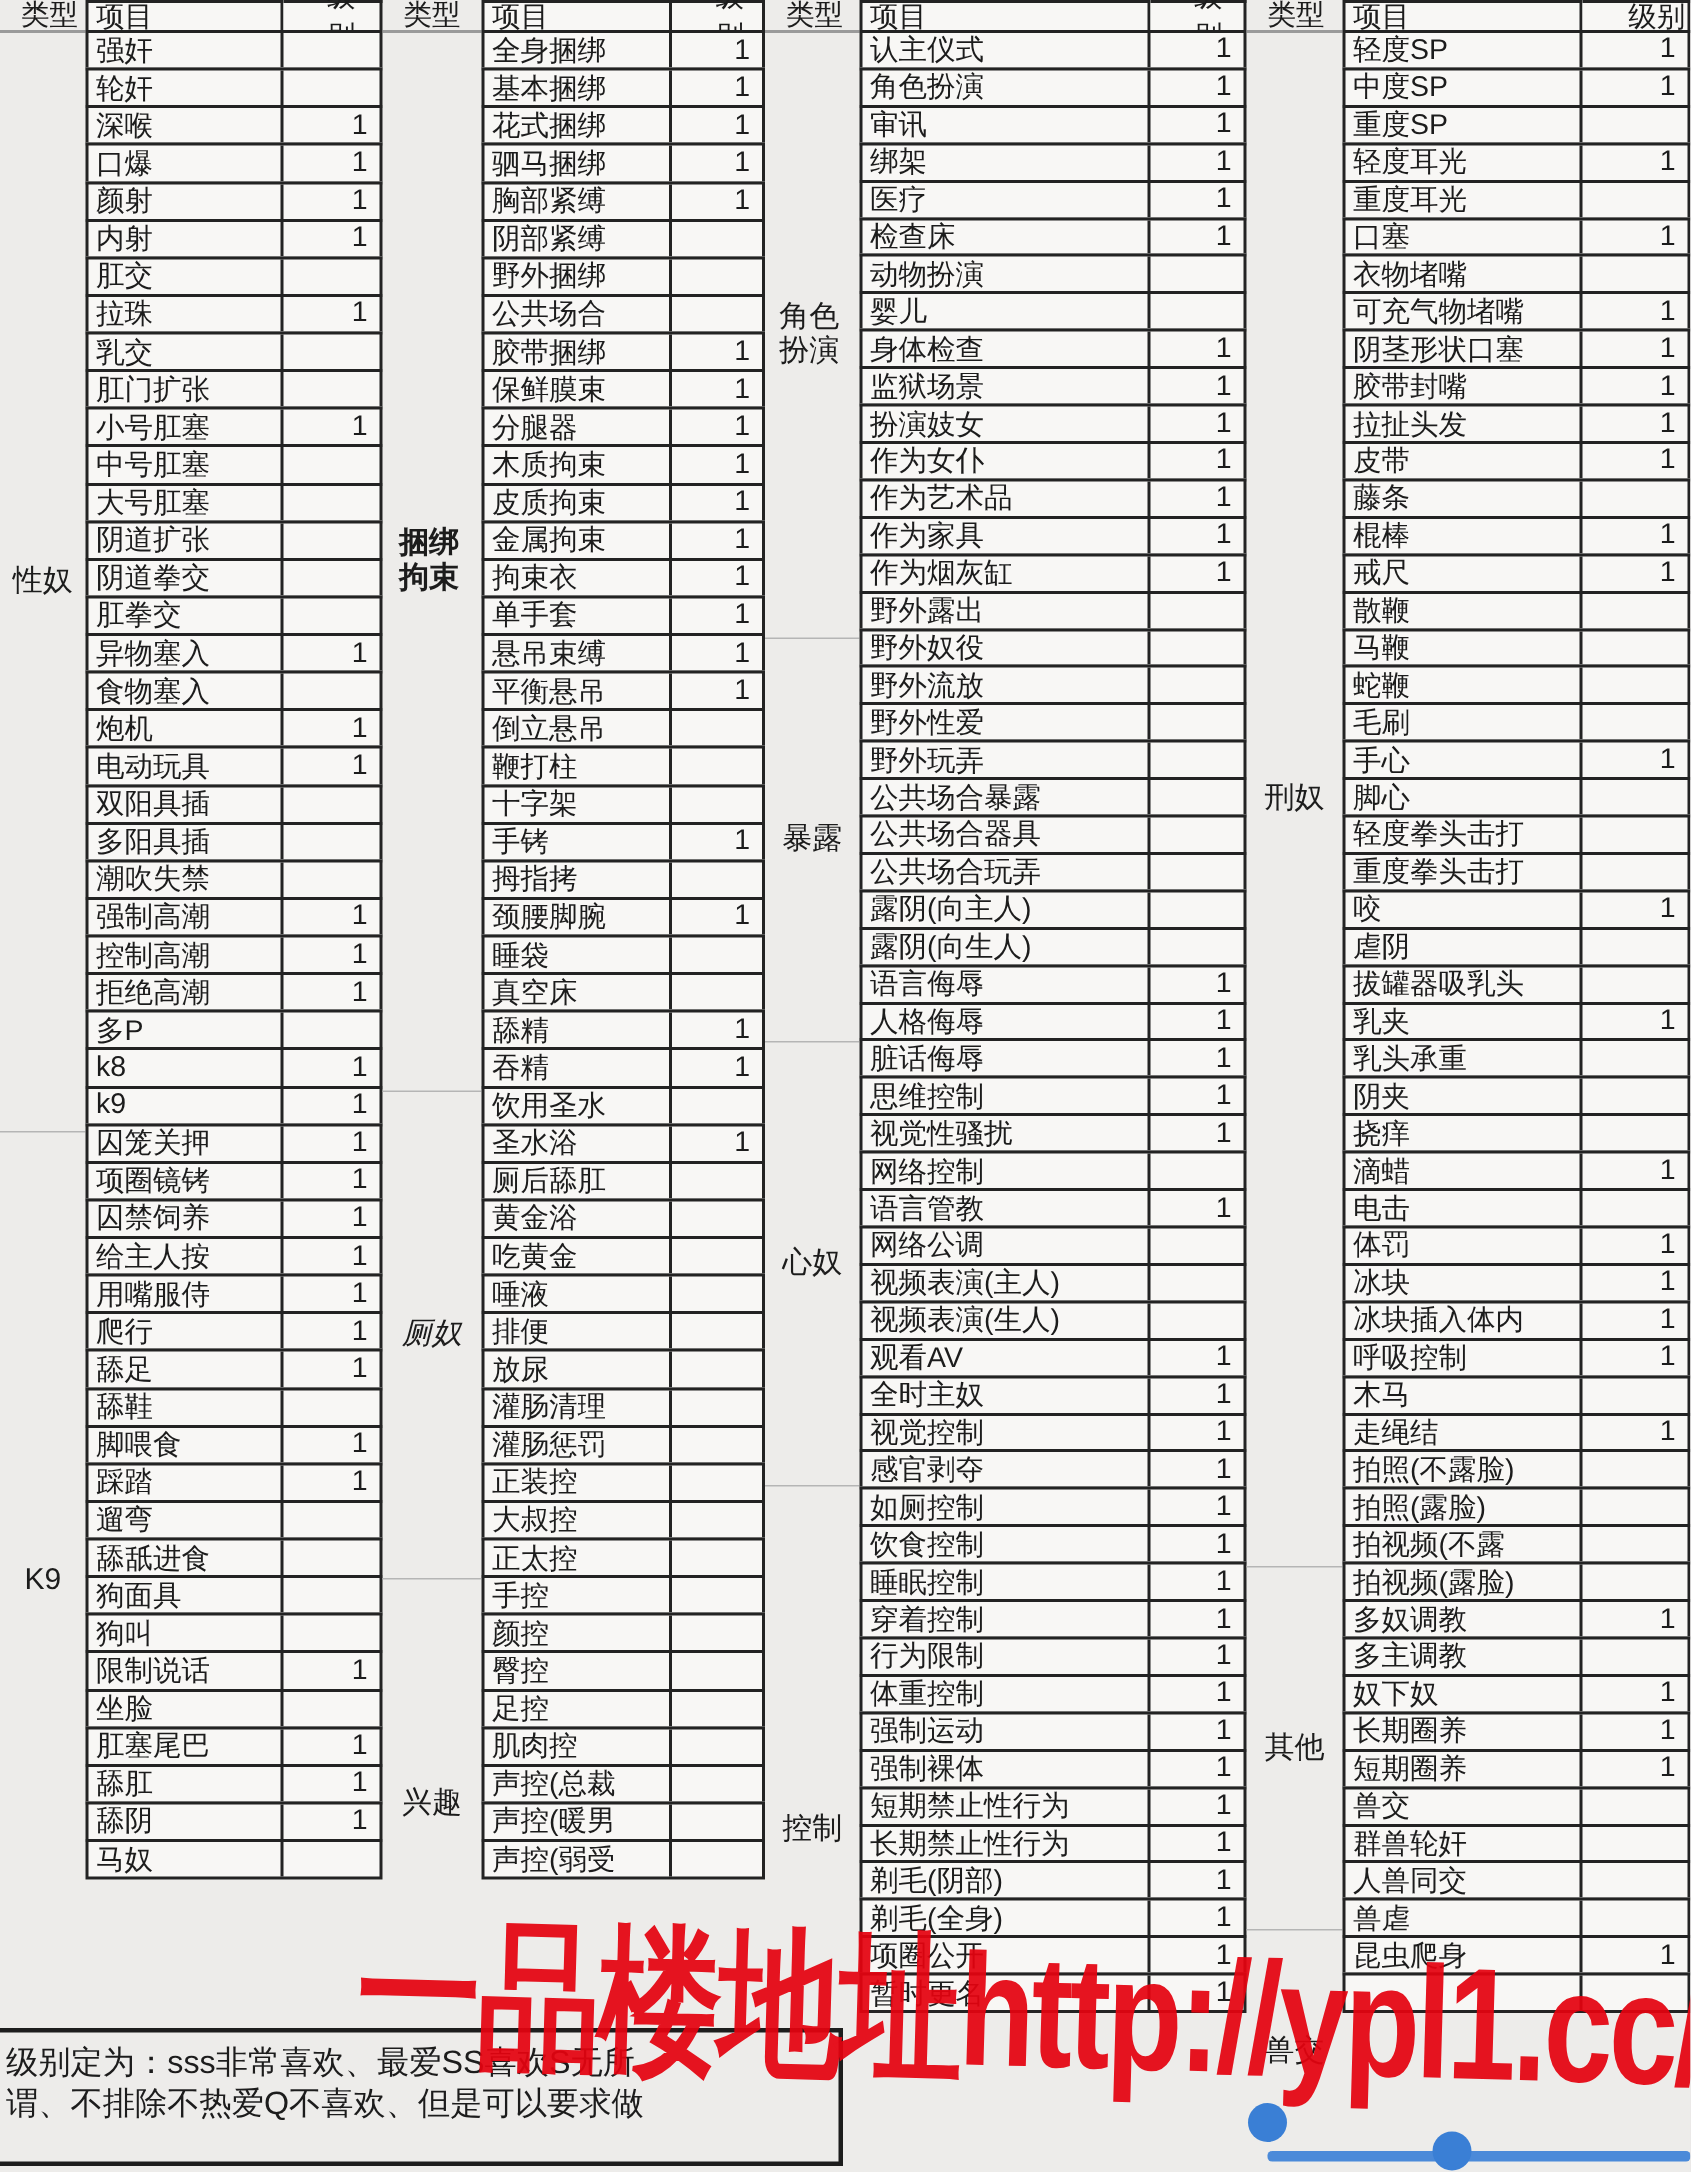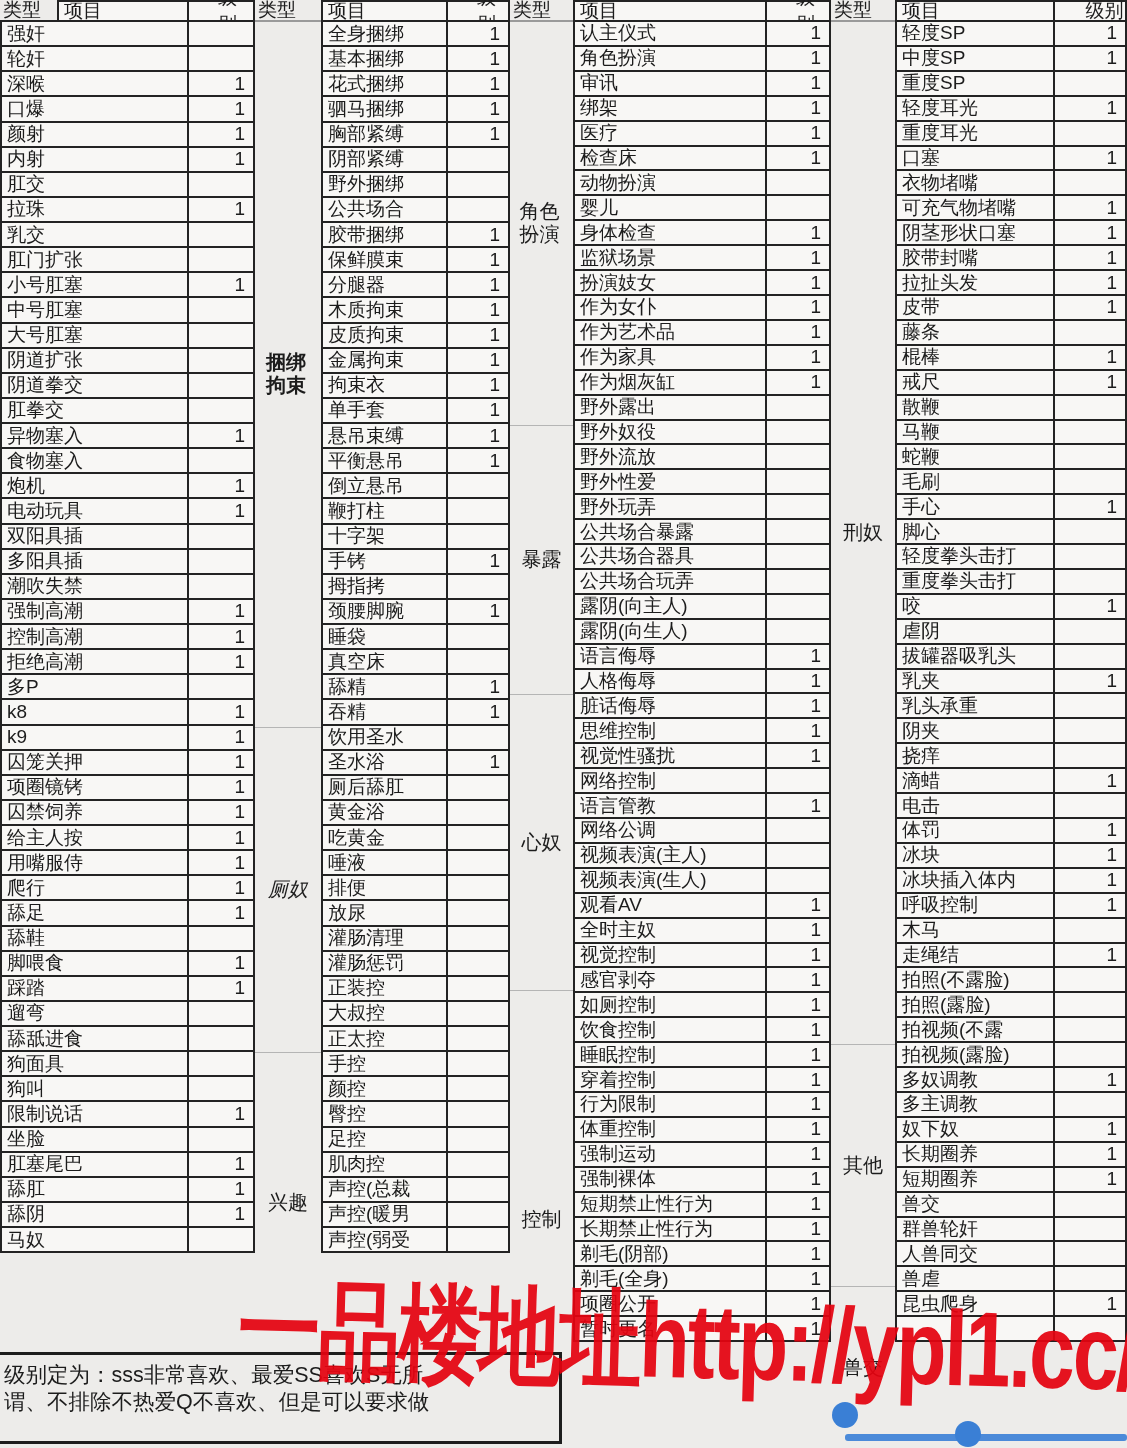--- a/index.html
+++ b/index.html
@@ -8,21 +8,21 @@
     background:#edecea;color:#1c1c1c;
     font-family:"Liberation Sans","DejaVu Sans",sans-serif;
   }
   .group{position:absolute;top:0;}
   #g1{left:0;width:255px;--cat:57px;--lvl:66px;--rh:27.14px;}
   #g2{left:255px;width:255px;--cat:66px;--lvl:62px;--rh:27.14px;}
   #g3{left:510px;width:321px;--cat:63px;--lvl:64px;--rh:26.91px;}
   #g4{left:831px;width:296px;--cat:64px;--lvl:72px;--rh:26.91px;}
   .ghead{display:flex;height:22px;}
   .cat-h{width:var(--cat);box-sizing:border-box;font-size:19px;display:flex;align-items:center;
-    padding-left:3px;border-bottom:2px solid #9a9a9a;}
+    padding-left:14px;border-bottom:2px solid #9a9a9a;}
   .cell{box-sizing:border-box;background:#f8f7f5;padding-left:29px;}
   .item-h{flex:1;border:2px solid #232323;display:flex;align-items:center;padding-left:5px;font-size:19px;}
   .lvl-h{width:var(--lvl);border:2px solid #232323;border-left:none;display:flex;align-items:center;
     justify-content:center;font-size:19px;}
   .gbody{display:flex;}
   .catcol{width:var(--cat);box-sizing:border-box;display:flex;flex-direction:column;}
   .catsec{display:flex;align-items:center;justify-content:center;box-sizing:border-box;
     border-bottom:1px solid #b5b5b5;}
   .catsec:last-child{border-bottom:none;}
   .catlabel{font-size:20px;line-height:1.15;max-width:44px;word-break:break-all;text-align:left;}
@@ -54,20 +54,28 @@
 <body>
 
 <div class="stage">
   <div class="group" id="g1">
       <div class="ghead">
         <div class="cat-h">类型</div>
         <div class="cell item-h">项目</div>
         <div class="cell lvl-h">级别</div>
       </div>
       <div class="gbody">
+        <div class="catcol">
+          <div class="catsec" style="height: calc(27 * var(--rh));">
+            <div class="catlabel" style="display: block;">性奴</div>
+          </div>
+          <div class="catsec" style="height: calc(22 * var(--rh));">
+            <div class="catlabel" style="display: block;">K9</div>
+          </div>
+        </div>
         <div class="rows">
           <div class="irow">
             <div class="iname">强奸</div>
             <div class="ilvl"></div>
           </div>
           <div class="irow">
             <div class="iname">轮奸</div>
             <div class="ilvl"></div>
           </div>
           <div class="irow">

